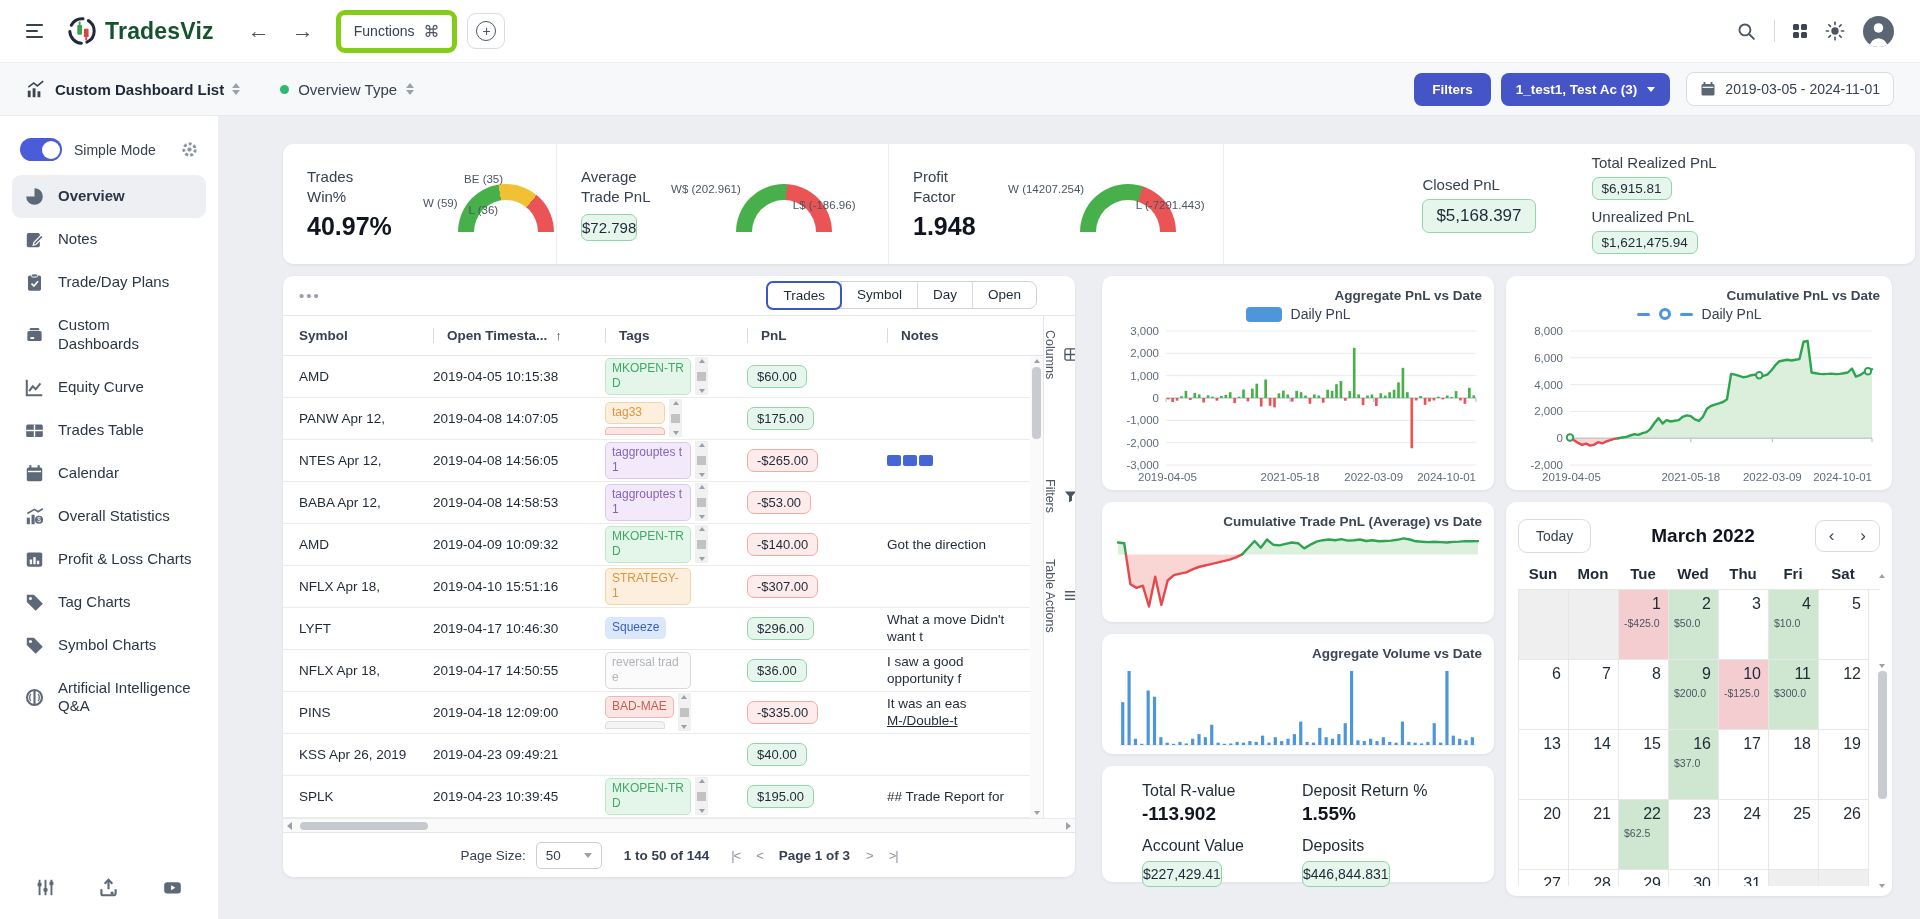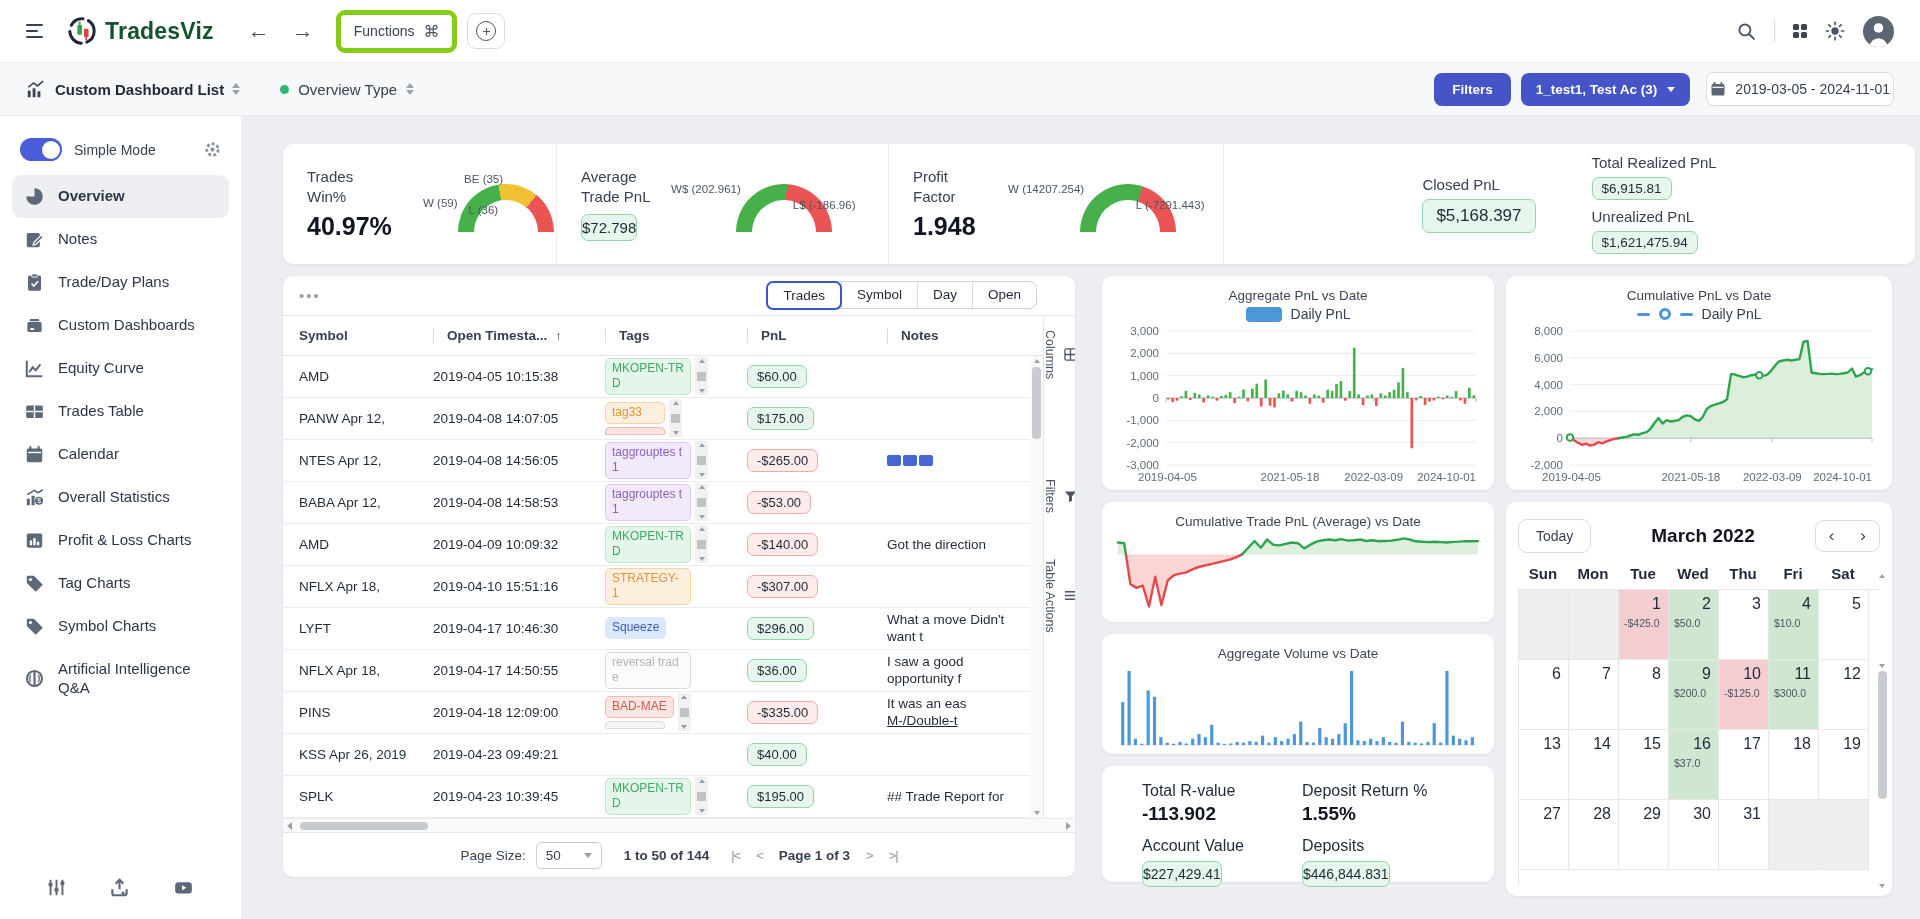--- a/index.html
+++ b/index.html
@@ -28,23 +28,23 @@
 .fb-title{font-size:15px;font-weight:700;color:#1f2937;margin:0 8px 0 10px}
 .updown{display:inline-flex;flex-direction:column;gap:2px;margin-right:40px;cursor:pointer}
 .tri-u{width:0;height:0;border-left:4px solid transparent;border-right:4px solid transparent;border-bottom:5px solid #9aa1ab}
 .tri-d{width:0;height:0;border-left:4px solid transparent;border-right:4px solid transparent;border-top:5px solid #9aa1ab}
 .gdot{width:9px;height:9px;border-radius:50%;background:#2eb872;margin-right:9px}
 .fb-type{font-size:15px;color:#374151;margin-right:9px}
 .fb-right{margin-left:auto;display:flex;align-items:center;gap:10px}
 .btn-blue{background:#4554c6;color:#fff;border:none;border-radius:8px;font-size:13.5px;font-weight:700;padding:9px 18px;cursor:pointer}
 .acct-btn{display:flex;align-items:center;gap:10px;background:#4554c6;color:#fff;border-radius:8px;font-size:13.5px;font-weight:700;padding:9px 15px;cursor:pointer}
 .caret-w{width:0;height:0;border-left:4.5px solid transparent;border-right:4.5px solid transparent;border-top:5px solid #fff}
-.date-box{display:flex;align-items:center;gap:9px;background:#fff;border:1px solid #d9dce2;border-radius:8px;padding:8px 3px;font-size:14px;color:#374151;margin-left:6px;cursor:pointer}
-
-.sidebar{position:absolute;top:116px;left:0;width:241px;bottom:0;background:#fff;padding:16px 12px 0;display:flex;flex-direction:column}
+.date-box{display:flex;align-items:center;gap:9px;background:#fff;border:1px solid #d9dce2;border-radius:8px;padding:8px 13px;font-size:14px;color:#374151;margin-left:6px;cursor:pointer}
+
+.sidebar{position:absolute;top:116px;left:0;width:218px;bottom:0;background:#fff;padding:16px 12px 0;display:flex;flex-direction:column}
 .toggle-row{display:flex;align-items:center;padding:6px 8px 14px;gap:12px}
 .toggle{width:42px;height:23px;border-radius:12px;background:#4a5cd9;position:relative;cursor:pointer;flex-shrink:0}
 .toggle i{position:absolute;right:2.5px;top:2.5px;width:18px;height:18px;border-radius:50%;background:#fff}
 .toggle-label{font-size:14px;color:#374151}
 .toggle-gear{margin-left:auto;cursor:pointer}
 .nav-item{display:flex;align-items:center;gap:14px;padding:12px 12px;border-radius:9px;cursor:pointer;font-size:15px;color:#2b3646}
 .nav-item.active{background:#edeff2;font-weight:700}
 .nav-ic{width:20px;display:flex;justify-content:center;flex-shrink:0}
 .nav-label{line-height:1.25}
 .side-foot{margin-top:auto;display:flex;justify-content:center;gap:44px;padding:18px 0 22px}
@@ -135,21 +135,21 @@
 .psize{display:flex;align-items:center;gap:10px}
 .pselect{display:flex;align-items:center;justify-content:space-between;border:1px solid #c9ced5;border-radius:5px;width:66px;padding:5px 9px;cursor:pointer;background:#fff}
 .pnav{display:flex;align-items:center;gap:16px}
 .pnav .pn{color:#8a93a1;cursor:pointer;font-size:13px;letter-spacing:-1px}
 
 .colA{width:392px;margin-right:12px;display:flex;flex-direction:column}
 .colB{width:386px;display:flex;flex-direction:column}
 .chart-card{padding:6px 12px 4px}
 .ch-tall{height:214px}
 .ch-short{height:120px;margin-top:12px}
-.chart-title{font-size:13.5px;font-weight:400;color:#3d4654;text-align:center;padding-top:6px}
+.chart-title{font-size:13.5px;font-weight:700;color:#3d4654;text-align:right;padding-top:6px}
 .legend{display:flex;align-items:center;justify-content:center;gap:9px;height:22px;font-size:14px;color:#374151}
 .lg-swatch{width:36px;height:15px;border-radius:4px;background:#4d96d9}
 .lg-line{width:13px;height:3px;background:#4d96d9;border-radius:2px}
 .lg-circ{width:12px;height:12px;border:3px solid #4d96d9;border-radius:50%;background:#fff}
 .tick{font-size:11.5px;fill:#5f6b7a}
 
 .acct-card{height:116px;margin-top:12px;display:flex;gap:58px;padding:16px 0 0 40px}
 .as-lab{font-size:16px;color:#1f2937}
 .as-val{font-size:19px;font-weight:800;color:#10151f;margin:3px 0 12px}
 .as-pill{margin-top:6px}
@@ -1134,20 +1134,44 @@
               </div>
               <div class="cal-cell">
                 <span class="cal-day">18</span>
               </div>
               <div class="cal-cell">
                 <span class="cal-day">19</span>
               </div>
             </div>
             <div class="cal-week">
               <div class="cal-cell">
+                <span class="cal-day">20</span>
+              </div>
+              <div class="cal-cell">
+                <span class="cal-day">21</span>
+              </div>
+              <div class="cal-cell pos">
+                <span class="cal-day">22</span>
+                <span class="cal-amt">$62.5</span>
+              </div>
+              <div class="cal-cell">
+                <span class="cal-day">23</span>
+              </div>
+              <div class="cal-cell">
+                <span class="cal-day">24</span>
+              </div>
+              <div class="cal-cell">
+                <span class="cal-day">25</span>
+              </div>
+              <div class="cal-cell">
+                <span class="cal-day">26</span>
+              </div>
+            </div>
+            <div class="cal-week">
+              <div class="cal-cell">
                 <span class="cal-day">27</span>
               </div>
               <div class="cal-cell">
                 <span class="cal-day">28</span>
               </div>
               <div class="cal-cell">
                 <span class="cal-day">29</span>
               </div>
               <div class="cal-cell">
                 <span class="cal-day">30</span>

